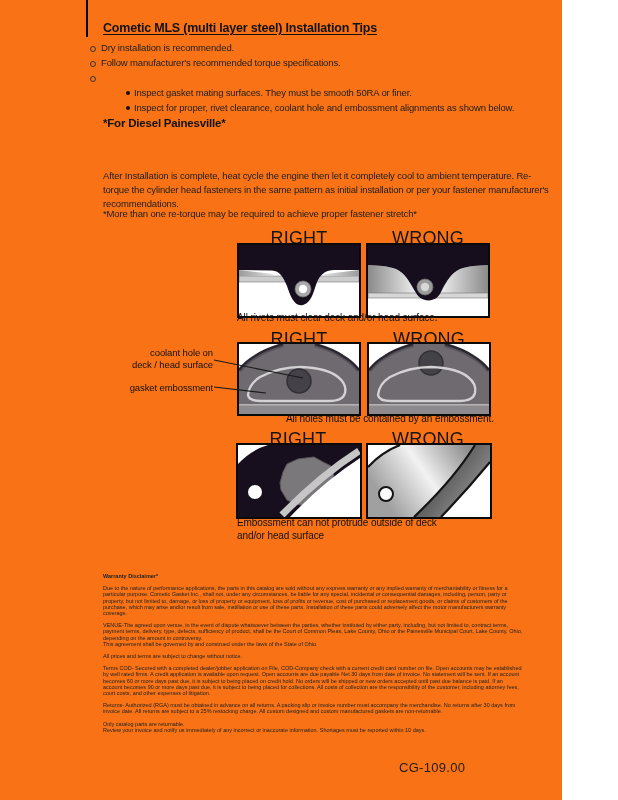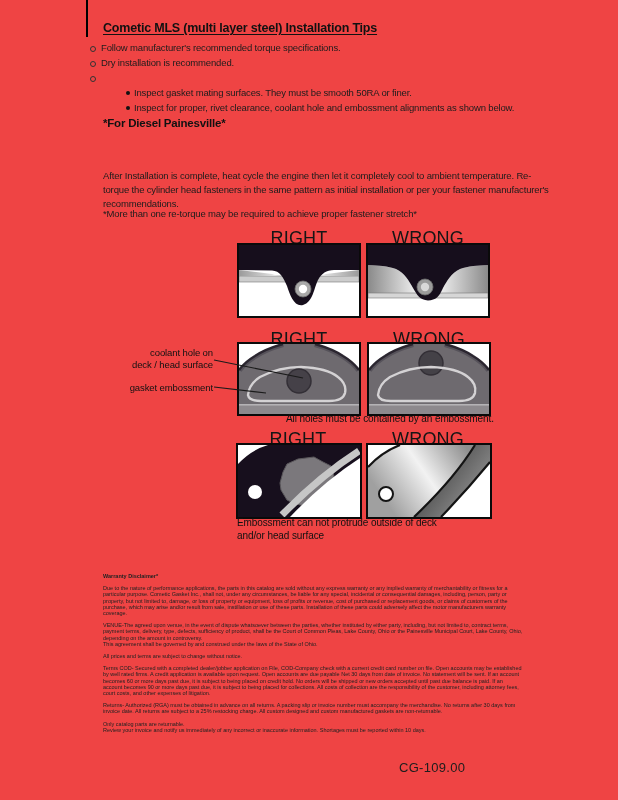--- a/index.html
+++ b/index.html
@@ -1,16 +1,16 @@
 <!DOCTYPE html>
 <html><head>
 <meta charset="utf-8">
 <style>
   html,body{margin:0;padding:0;background:#ffffff;}
-  #page{position:relative;width:618px;height:800px;background:#ef4444;overflow:hidden;
+  #page{position:relative;width:562px;height:800px;background:#f97316;overflow:hidden;
         font-family:"Liberation Sans", sans-serif;color:#1a1a1a;}
   .abs{position:absolute;}
   .crop-mark{left:86px;top:0;width:2px;height:37px;background:#000;}
   .title{left:103px;top:21px;font-size:12.5px;font-weight:bold;letter-spacing:-0.2px;
          text-decoration:underline;text-underline-offset:2px;color:#111;}
   .bullets{left:90px;top:42px;font-size:9.5px;letter-spacing:-0.15px;color:#1c1c1c;}
   .b-row{display:flex;align-items:flex-start;height:15px;}
   .b-dot{flex:0 0 auto;width:4px;height:4px;border:1px solid #333;border-radius:50%;margin:3.5px 5px 0 0;}
   .b-sub{margin-left:36px;}
   .b-solid{flex:0 0 auto;width:4px;height:4px;background:#111;border-radius:50%;margin:4px 4px 0 0;}
@@ -32,25 +32,25 @@
 
 <div id="page">
 
   <div class="abs crop-mark"></div>
 
   <div class="abs title">Cometic MLS (multi layer steel) Installation Tips</div>
 
   <div class="abs bullets">
     <div class="b-row">
       <span class="b-dot"></span>
-      <span>Follow manufacturer's recommended torque specifications.</span>
+      <span>Dry installation is recommended.</span>
     </div>
     <div class="b-row">
       <span class="b-dot"></span>
-      <span>Dry installation is recommended.</span>
+      <span>Follow manufacturer's recommended torque specifications.</span>
     </div>
     <div class="b-row">
       <span class="b-dot"></span>
     </div>
     <div class="b-row b-sub">
       <span class="b-solid"></span>
       <span>Inspect gasket mating surfaces.  They must be smooth 50RA or finer.</span>
     </div>
     <div class="b-row b-sub">
       <span class="b-solid"></span>
@@ -102,20 +102,21 @@
       <rect x="0" y="0" width="120" height="71" fill="#ffffff"></rect>
       <path d="M0,20 C10,20.5 20,21 28,24 C37,28 41,36 45,43 L48,48 L0,48 Z" fill="url(#g2L)"></path>
       <path d="M120,20 C110,20.5 100,21 92,24 C83,28 79,36 75,43 L72,48 L120,48 Z" fill="url(#g2R)"></path>
       <rect x="0" y="48" width="120" height="5" fill="#d6d6d6" stroke="#777" stroke-width="0.6"></rect>
       <path d="M0,0 H120 V20 C110,20.5 100,21 92,24 C83,28 79,36 75,43 C71,52 68,55 60,55.5 C52,55 49,50 45,43 C41,36 37,28 28,24 C20,21 10,20.5 0,20 Z" fill="#160e1c"></path>
       <circle cx="57" cy="42" r="8" fill="#9b9b9b" stroke="#6e6e6e" stroke-width="0.8"></circle>
       <circle cx="57" cy="42" r="4.2" fill="#d8d8d8"></circle>
     </svg>
   </div>
 
+  <div class="abs caption" style="left:237px;top:312px;">All rivets must clear deck and/or head surface.</div>
 
   <div class="abs fig-label" style="left:237px;top:329px;">RIGHT</div>
   <div class="abs fig-label" style="left:367px;top:329px;">WRONG</div>
 
   <div class="abs anno" style="left:90px;top:347px;width:123px;white-space:pre-line;">coolant hole on
 deck / head surface</div>
   <div class="abs anno" style="left:90px;top:382px;width:123px;">gasket embossment</div>
 
   <svg class="abs" style="left:213px;top:352px;z-index:5;" width="95" height="48">
     <line x1="1" y1="8" x2="90" y2="26" stroke="#1a1a1a" stroke-width="1.1"></line>

